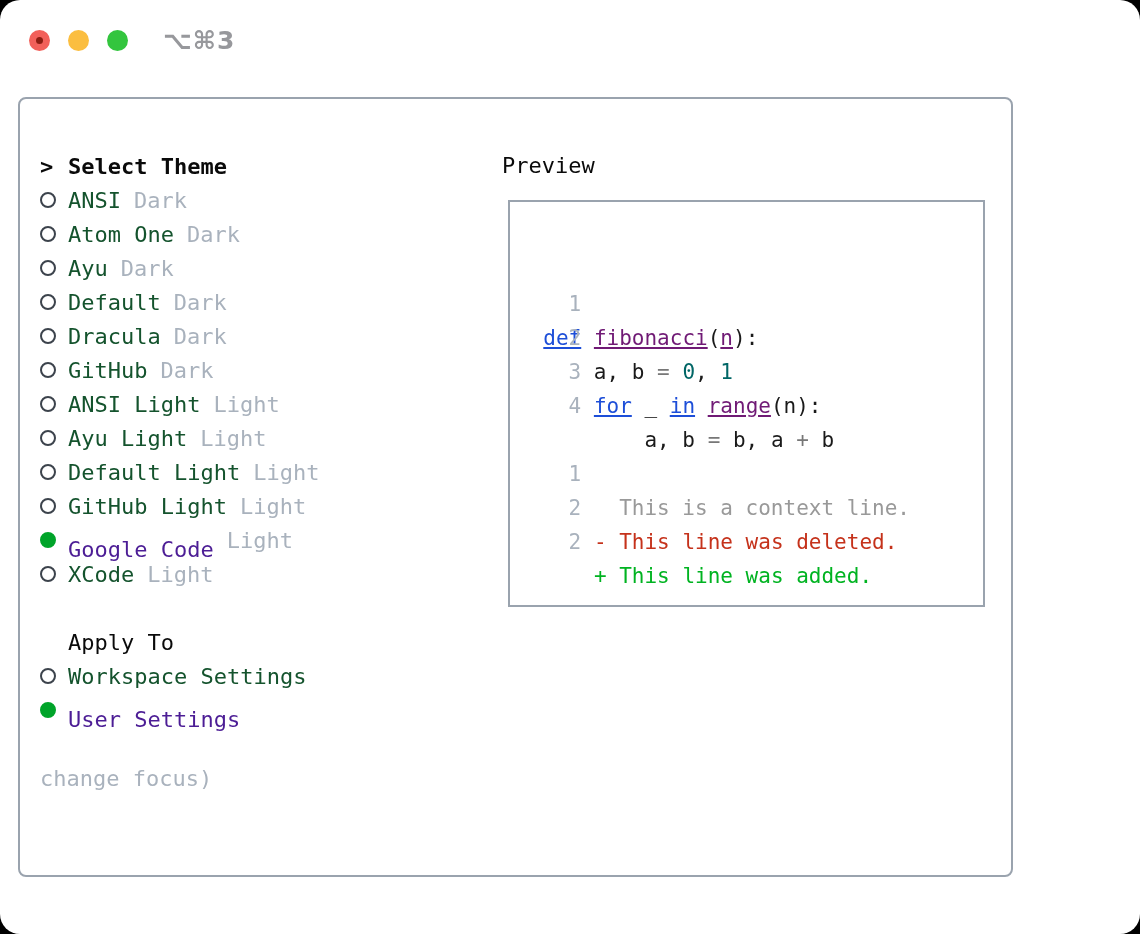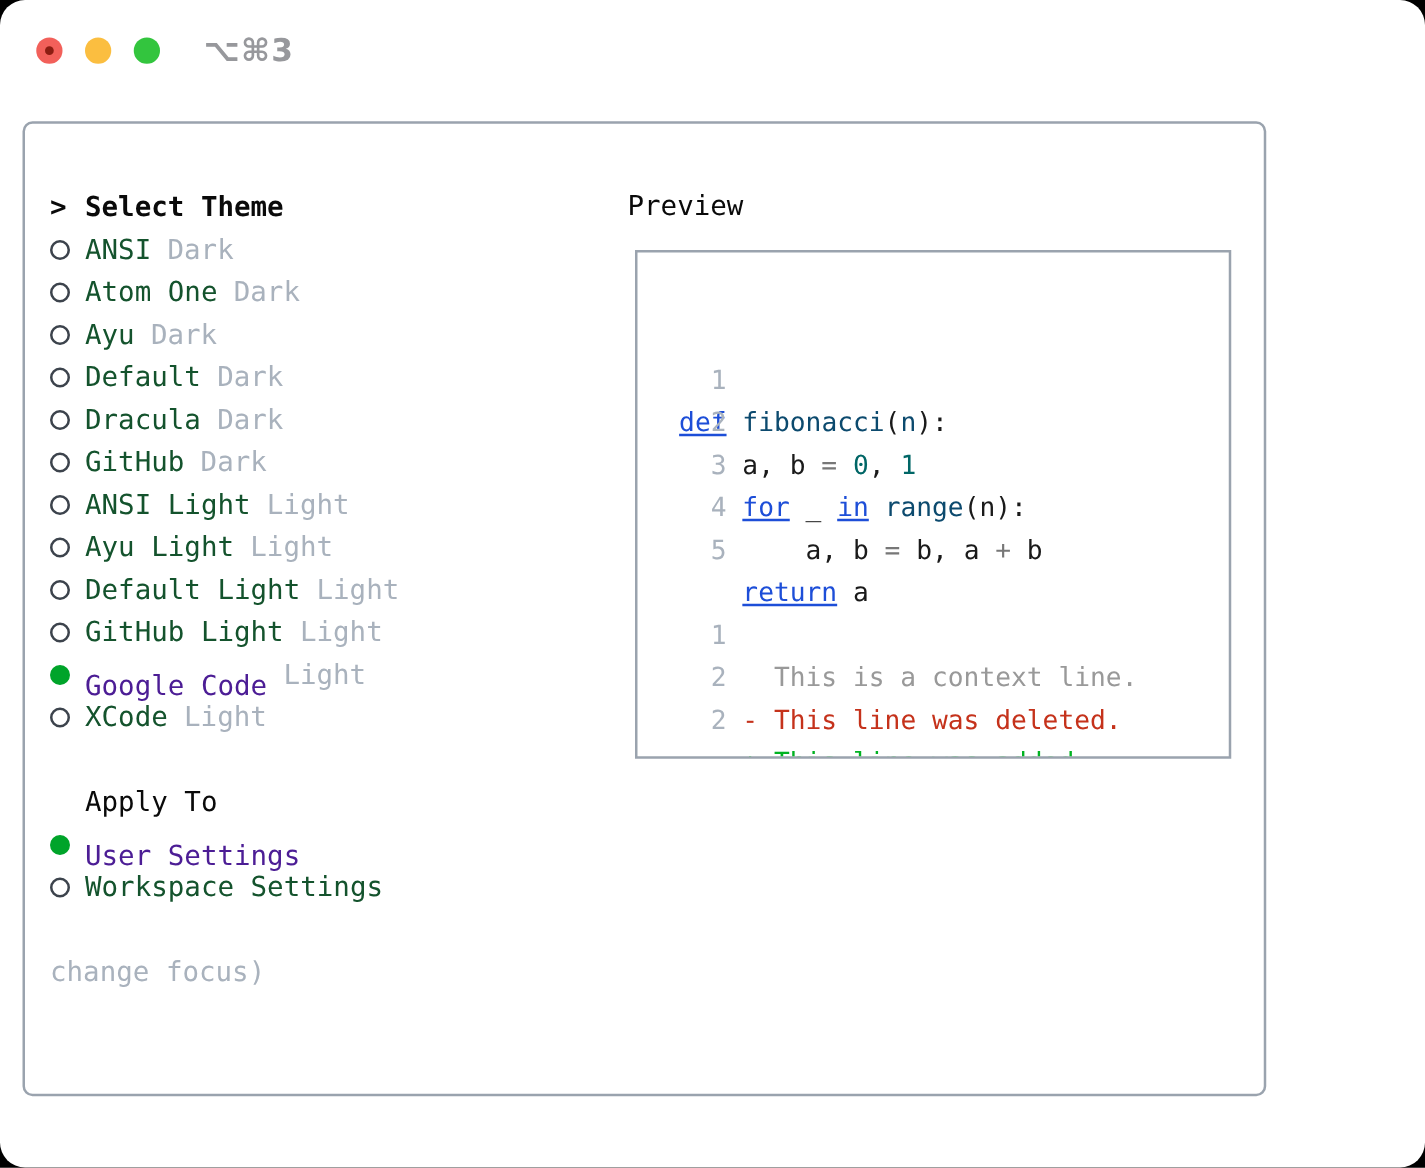--- a/index.html
+++ b/index.html
@@ -34,21 +34,21 @@
   
   .preview-title{position:absolute;left:482px;top:50px;height:34px;line-height:34px;
     font-size:22px;font-weight:normal;color:#0a0a0a;}
   .preview-box{position:absolute;left:488px;top:101px;width:473px;height:403px;
     border:2px solid #9aa3ae;overflow:hidden;}
   .code{padding:51px 0 0 8px;font-size:21px;}
   .cline{height:34px;line-height:34px;white-space:pre;}
   .ln{color:#a9b2bd;padding-right:25px;}
   .diff{margin-top:34px;}
   .tok-kw{color:#1d4ed8;text-decoration:underline;}
-  .tok-fn{color:#0c4a6e;}
+  .tok-fn{color:#701a75;text-decoration:underline;}
   .tok-nm{color:#006666;}
   .tok-pl{color:#1a1a1a;}
   .tok-op{color:#777777;}
   .tok-ctx{color:#999999;}
   .tok-del{color:#c5321b;}
   .tok-add{color:#00b321;}
 </style>
 </head>
 <body>
 
@@ -144,29 +144,29 @@
 </div>
 
       <div class="row"></div>
 
       <div class="row">
         <span class="bullet-slot"></span>
         <span class="apply-hdr">Apply To</span>
       </div>
 
       <div id="apply-items">
+  <div class="row option">
+    <span class="bullet-slot"><span class="circle"></span></span>
+    <span class="opt-label">Workspace Settings</span>
+    
+  </div>
+
   <div class="row option selected">
     <span class="bullet-slot"><span class="circle"></span></span>
     <span class="opt-label">User Settings</span>
-    
-  </div>
-
-  <div class="row option">
-    <span class="bullet-slot"><span class="circle"></span></span>
-    <span class="opt-label">Workspace Settings</span>
     
   </div>
 </div>
 
       <div class="row"></div>
 
       <div class="row hint">change focus)</div>
     </div>
 
     <div class="preview-title">Preview</div>
@@ -183,23 +183,20 @@
   <span class="tok-pl">    a, b </span><span class="tok-op">=</span><span class="tok-pl"> </span><span class="tok-nm">0</span><span class="tok-pl">, </span><span class="tok-nm">1</span></div>
 
   <div class="cline">
     <span class="ln">3</span>
   <span class="tok-pl">    </span><span class="tok-kw">for</span><span class="tok-pl"> _ </span><span class="tok-kw">in</span><span class="tok-pl"> </span><span class="tok-fn">range</span><span class="tok-pl">(n):</span></div>
 
   <div class="cline">
     <span class="ln">4</span>
   <span class="tok-pl">        a, b </span><span class="tok-op">=</span><span class="tok-pl"> b, a </span><span class="tok-op">+</span><span class="tok-pl"> b</span></div>
 
-  <div class="cline">
-    <span class="ln">5</span>
-  <span class="tok-pl">    </span><span class="tok-kw">return</span><span class="tok-pl"> a</span></div>
 </div>
         <div id="diff-lines" class="diff">
   <div class="cline">
     <span class="ln">1</span>
   <span class="tok-ctx">      This is a context line.</span></div>
 
   <div class="cline">
     <span class="ln">2</span>
   <span class="tok-pl">    </span><span class="tok-del">- This line was deleted.</span></div>
 

